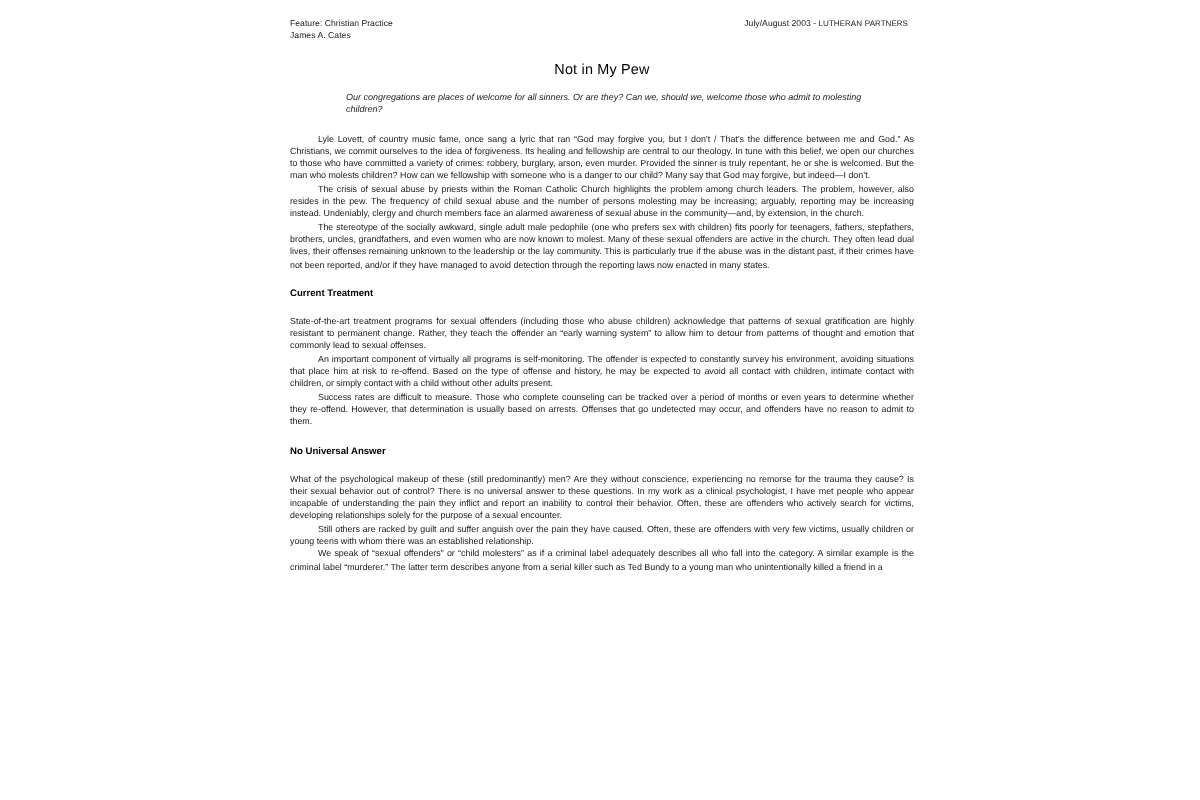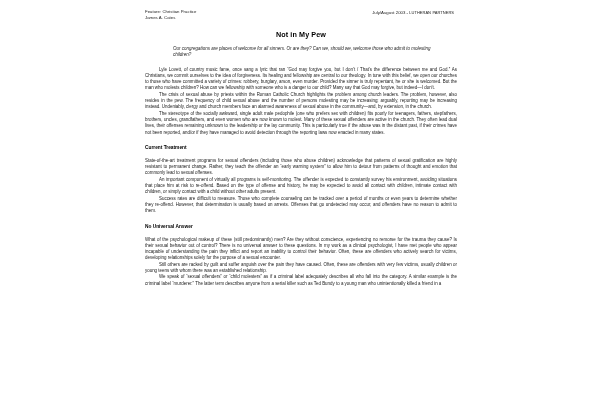--- a/index.html
+++ b/index.html
@@ -56,21 +56,21 @@
     font-variant: small-caps;
     text-transform: lowercase;
     font-size: 5.0px;
   }
 
   
   .title {
     margin-top: 9px;
     text-align: center;
     font-size: 7.2px;
-    font-weight: bold;
+    font-weight: normal;
     line-height: 9px;
     letter-spacing: 0.1px;
     color: #000000;
   }
 
   
   .deck {
     margin-top: 7px;
     margin-left: 28px;
     margin-right: 8px;

